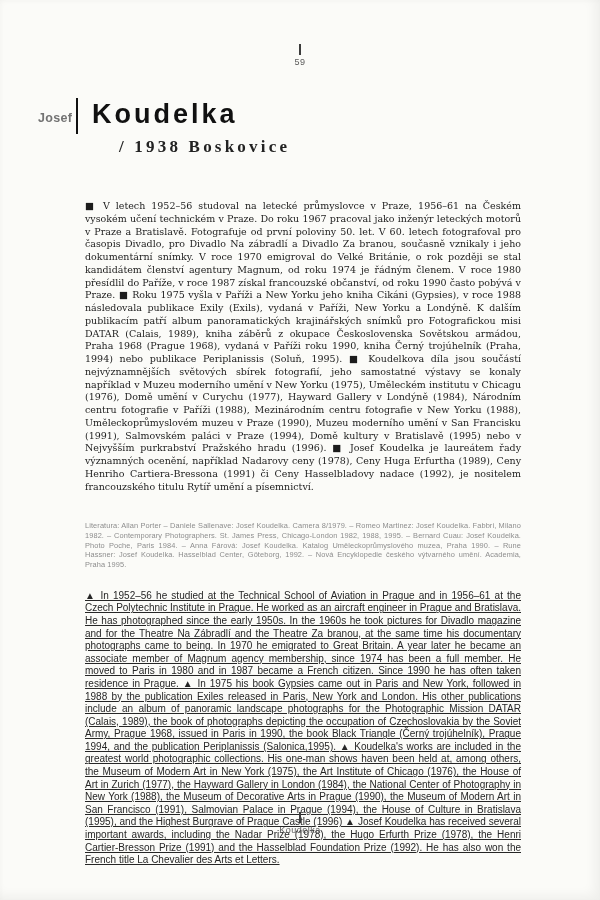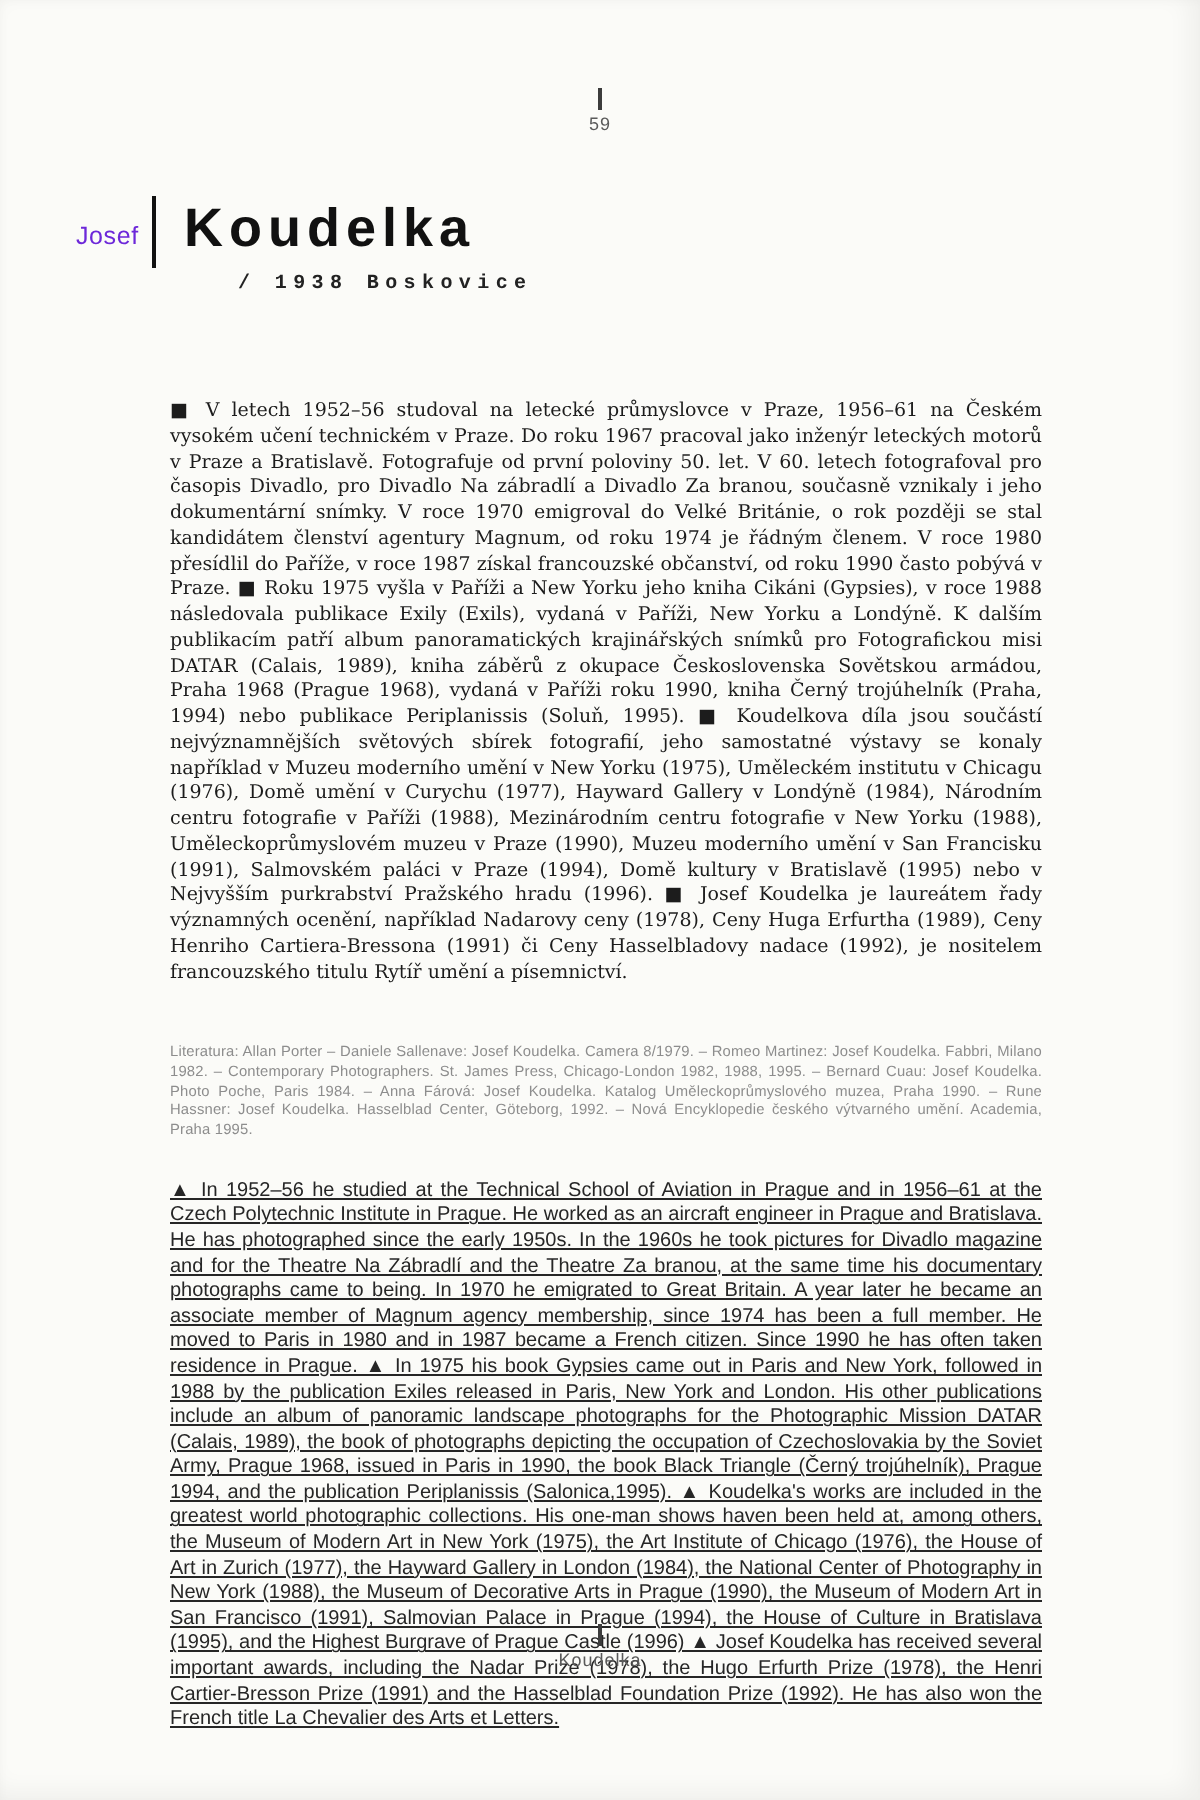--- a/index.html
+++ b/index.html
@@ -16,34 +16,34 @@
   }
 
   
   .top-marker { position: absolute; top: 44px; left: 0; width: 100%; text-align: center; }
   .tick { width: 2px; height: 11px; background: #3c3c3c; margin: 0 auto; }
   .marker-label { font-size: 9px; color: #5a5a5a; margin-top: 2px; letter-spacing: 0.5px; }
 
   
   .first-name {
     position: absolute; left: 38px; top: 111px;
-    font-size: 12.5px; font-weight: normal; color: #6d28d9; letter-spacing: 0.3px;
+    font-size: 12.5px; font-weight: bold; color: #737373; letter-spacing: 0.3px;
   }
   .name-divider {
     position: absolute; left: 76px; top: 98px;
     width: 2px; height: 36px; background: #111;
   }
   .last-name {
     position: absolute; left: 92px; top: 99px;
     font-size: 27px; font-weight: bold; color: #111; letter-spacing: 3px;
   }
   .birth-line {
     position: absolute; left: 119px; top: 137px;
-    font-family: Liberation Mono, monospace;
-    font-size: 10px; font-weight: 600; color: #222; letter-spacing: 3.2px;
+    font-family: Liberation Serif, serif;
+    font-size: 17px; font-weight: 600; color: #222; letter-spacing: 3.2px;
   }
 
   
   .content { position: absolute; left: 85px; top: 152px; width: 436px; }
 
   .czech-bio {
     font-family: "DejaVu Serif", serif;
     font-size: 9.5px; line-height: 12.75px;
     text-align: justify; color: #1c1c1c; margin-top: 48px;
   }

